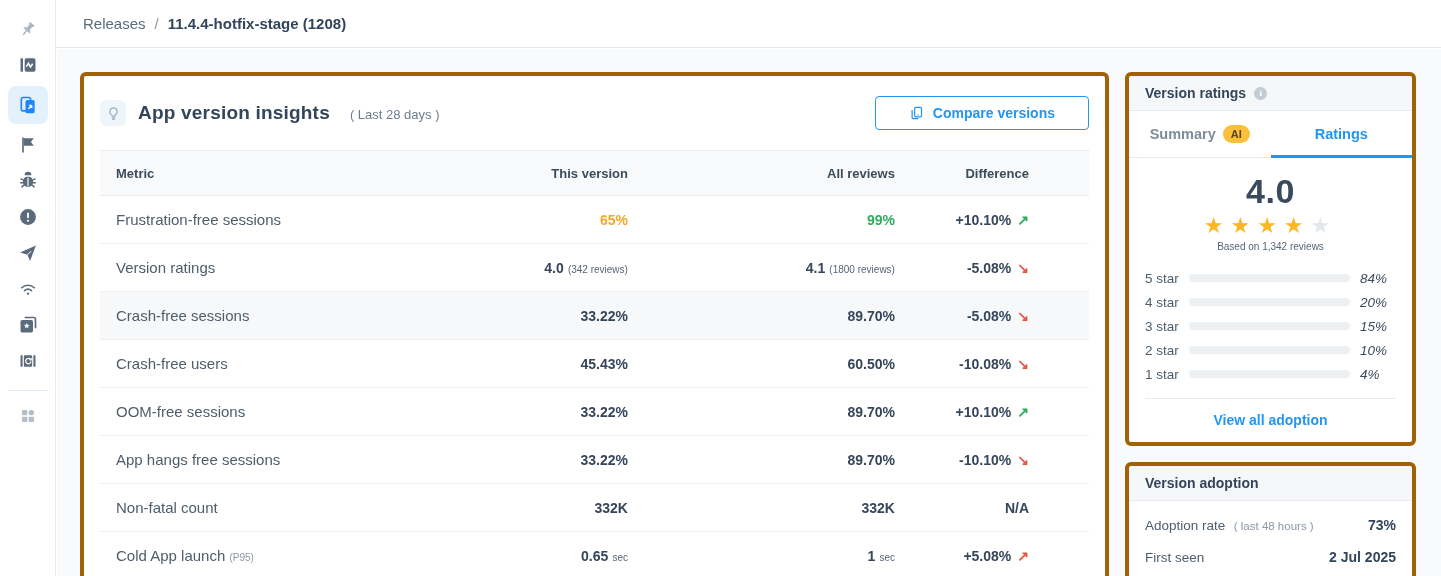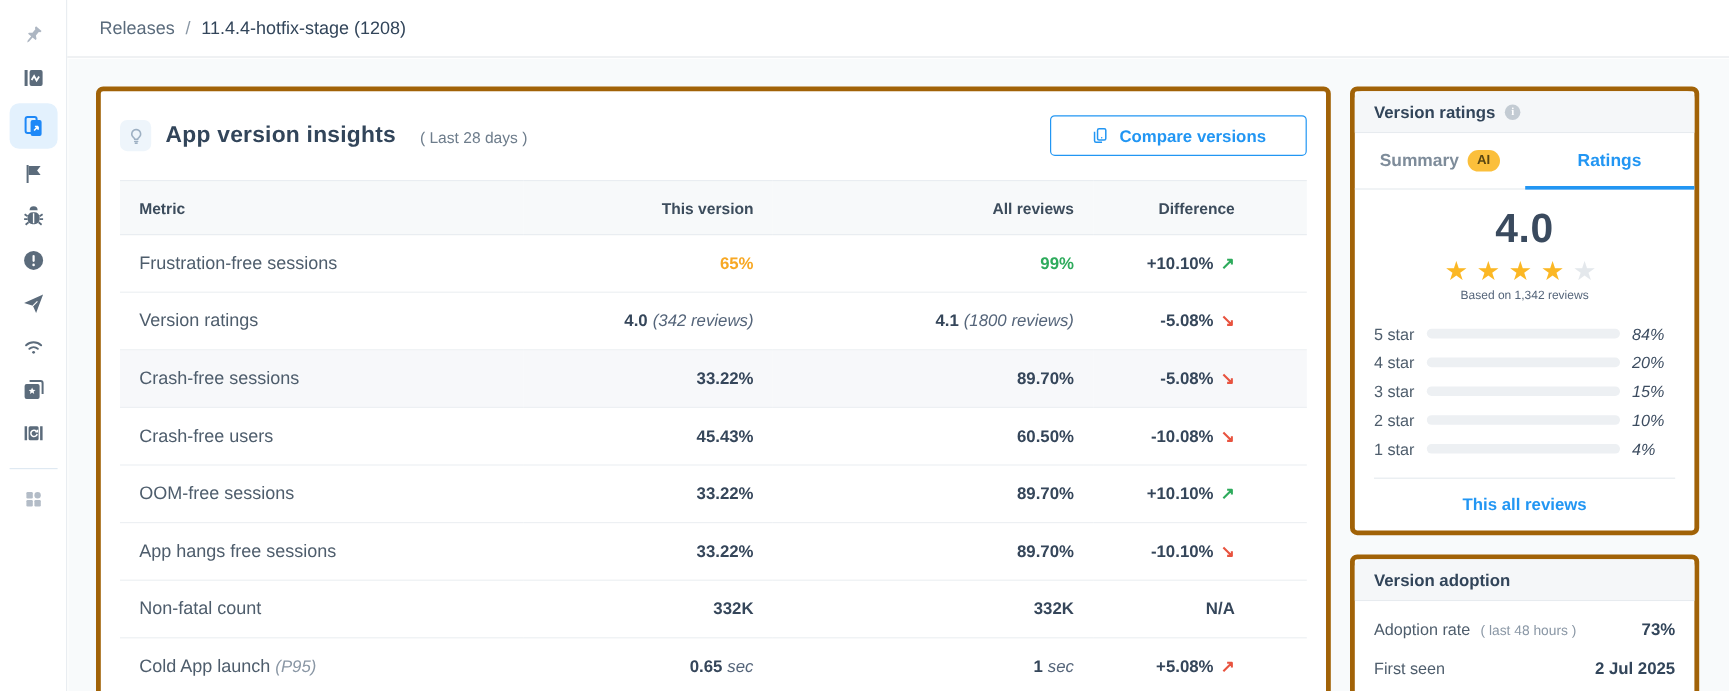--- a/index.html
+++ b/index.html
@@ -14,21 +14,21 @@
     border-radius:8px; margin-bottom:2px; cursor:pointer; }
   .rail-item.active { background:#e3f1fd; height:38px; margin:2px 0 4px; }
   .rail-item svg { display:block; }
   .rail-divider { width:40px; border-top:1px solid #dfe9f2; margin:10px 0 8px; }
 
   
   .topbar { position:absolute; left:56px; top:0; right:0; height:48px; background:#fff;
     border-bottom:1px solid #e4e8ec; display:flex; align-items:center; padding-left:27px; }
   .crumb-parent { font-size:15px; color:#5a6b7c; cursor:pointer; }
   .crumb-sep { font-size:15px; color:#8a97a5; margin:0 9px; }
-  .crumb-current { font-size:15px; font-weight:normal; color:#32455a; }
+  .crumb-current { font-size:15px; font-weight:bold; color:#32455a; }
 
   
   .content { position:absolute; left:57px; top:49px; right:0; bottom:0; background:#f8fafb;
     padding:23px 25px 0 23px; display:flex; gap:16px; align-items:flex-start; }
 
   .card { background:#fff; border:4px solid #a16207; border-radius:6px; }
 
   
   .main-card { flex:1; min-width:0; padding:16px; }
   .main-head { display:flex; align-items:center; height:42px; margin-bottom:16px; }
@@ -44,21 +44,21 @@
   thead th { background:#f7f9fa; height:45px; font-size:13px; font-weight:bold; color:#3c4c5c;
     text-align:right; padding:0 16px; border:1px solid #e9edf1; border-left:none; border-right:none; }
   thead th:first-child { text-align:left; }
   tbody td { height:48px; font-size:15px; color:#4e5d6c; text-align:right; padding:0 16px;
     border-bottom:1px solid #edf0f3; }
   tbody tr:last-child td { border-bottom:1px solid #e9edf1; }
   tbody td:first-child { text-align:left; }
   th.col-diff, td.col-diff { padding-right:60px; }
   tr.hl { background:#f7f8fa; }
   .val { font-weight:bold; font-size:14px; color:#35465a; }
-  .note { font-weight:normal; font-size:14px; color:#55657a;font-style:italic; }
+  .note { font-weight:normal; font-size:10px; color:#55657a; }
   .val-orange { color:#f7a824; }
   .val-green { color:#2eab5c; }
   .diff-val { font-weight:bold; font-size:14px; color:#35465a; }
   .arrow { font-size:14px; font-weight:bold; margin-left:6px; }
   .arrow.up-good { color:#2eab5c; } .arrow.down-bad { color:#e8533f; } .arrow.up-bad { color:#e8533f; }
 
   
   .right-col { width:291px; flex:0 0 291px; display:flex; flex-direction:column; gap:16px; }
   .card-head { background:#f5f7f9; border-bottom:1px solid #e7ebef; border-radius:6px 6px 0 0;
     padding:9px 16px; font-size:14px; font-weight:bold; color:#32455a; display:flex; align-items:center; }
@@ -321,21 +321,21 @@
             <span class="dist-track"><span class="dist-fill" style="width: 14%;"></span></span>
             <span class="dist-pct">10%</span>
           </div>
           <div class="dist-row">
             <span class="dist-label">1 star</span>
             <span class="dist-track"><span class="dist-fill" style="width: 5%;"></span></span>
             <span class="dist-pct">4%</span>
           </div>
         </div>
         <div class="reviews-link-wrap">
-          <button class="reviews-link">This all reviews</button>
+          <button class="reviews-link">View all adoption</button>
         </div>
       </div>
     </section>
 
     <section class="card">
       <div class="card-head">
         <span>Version adoption</span>
       </div>
       <div class="adoption-body">
         <div class="kv-row">

